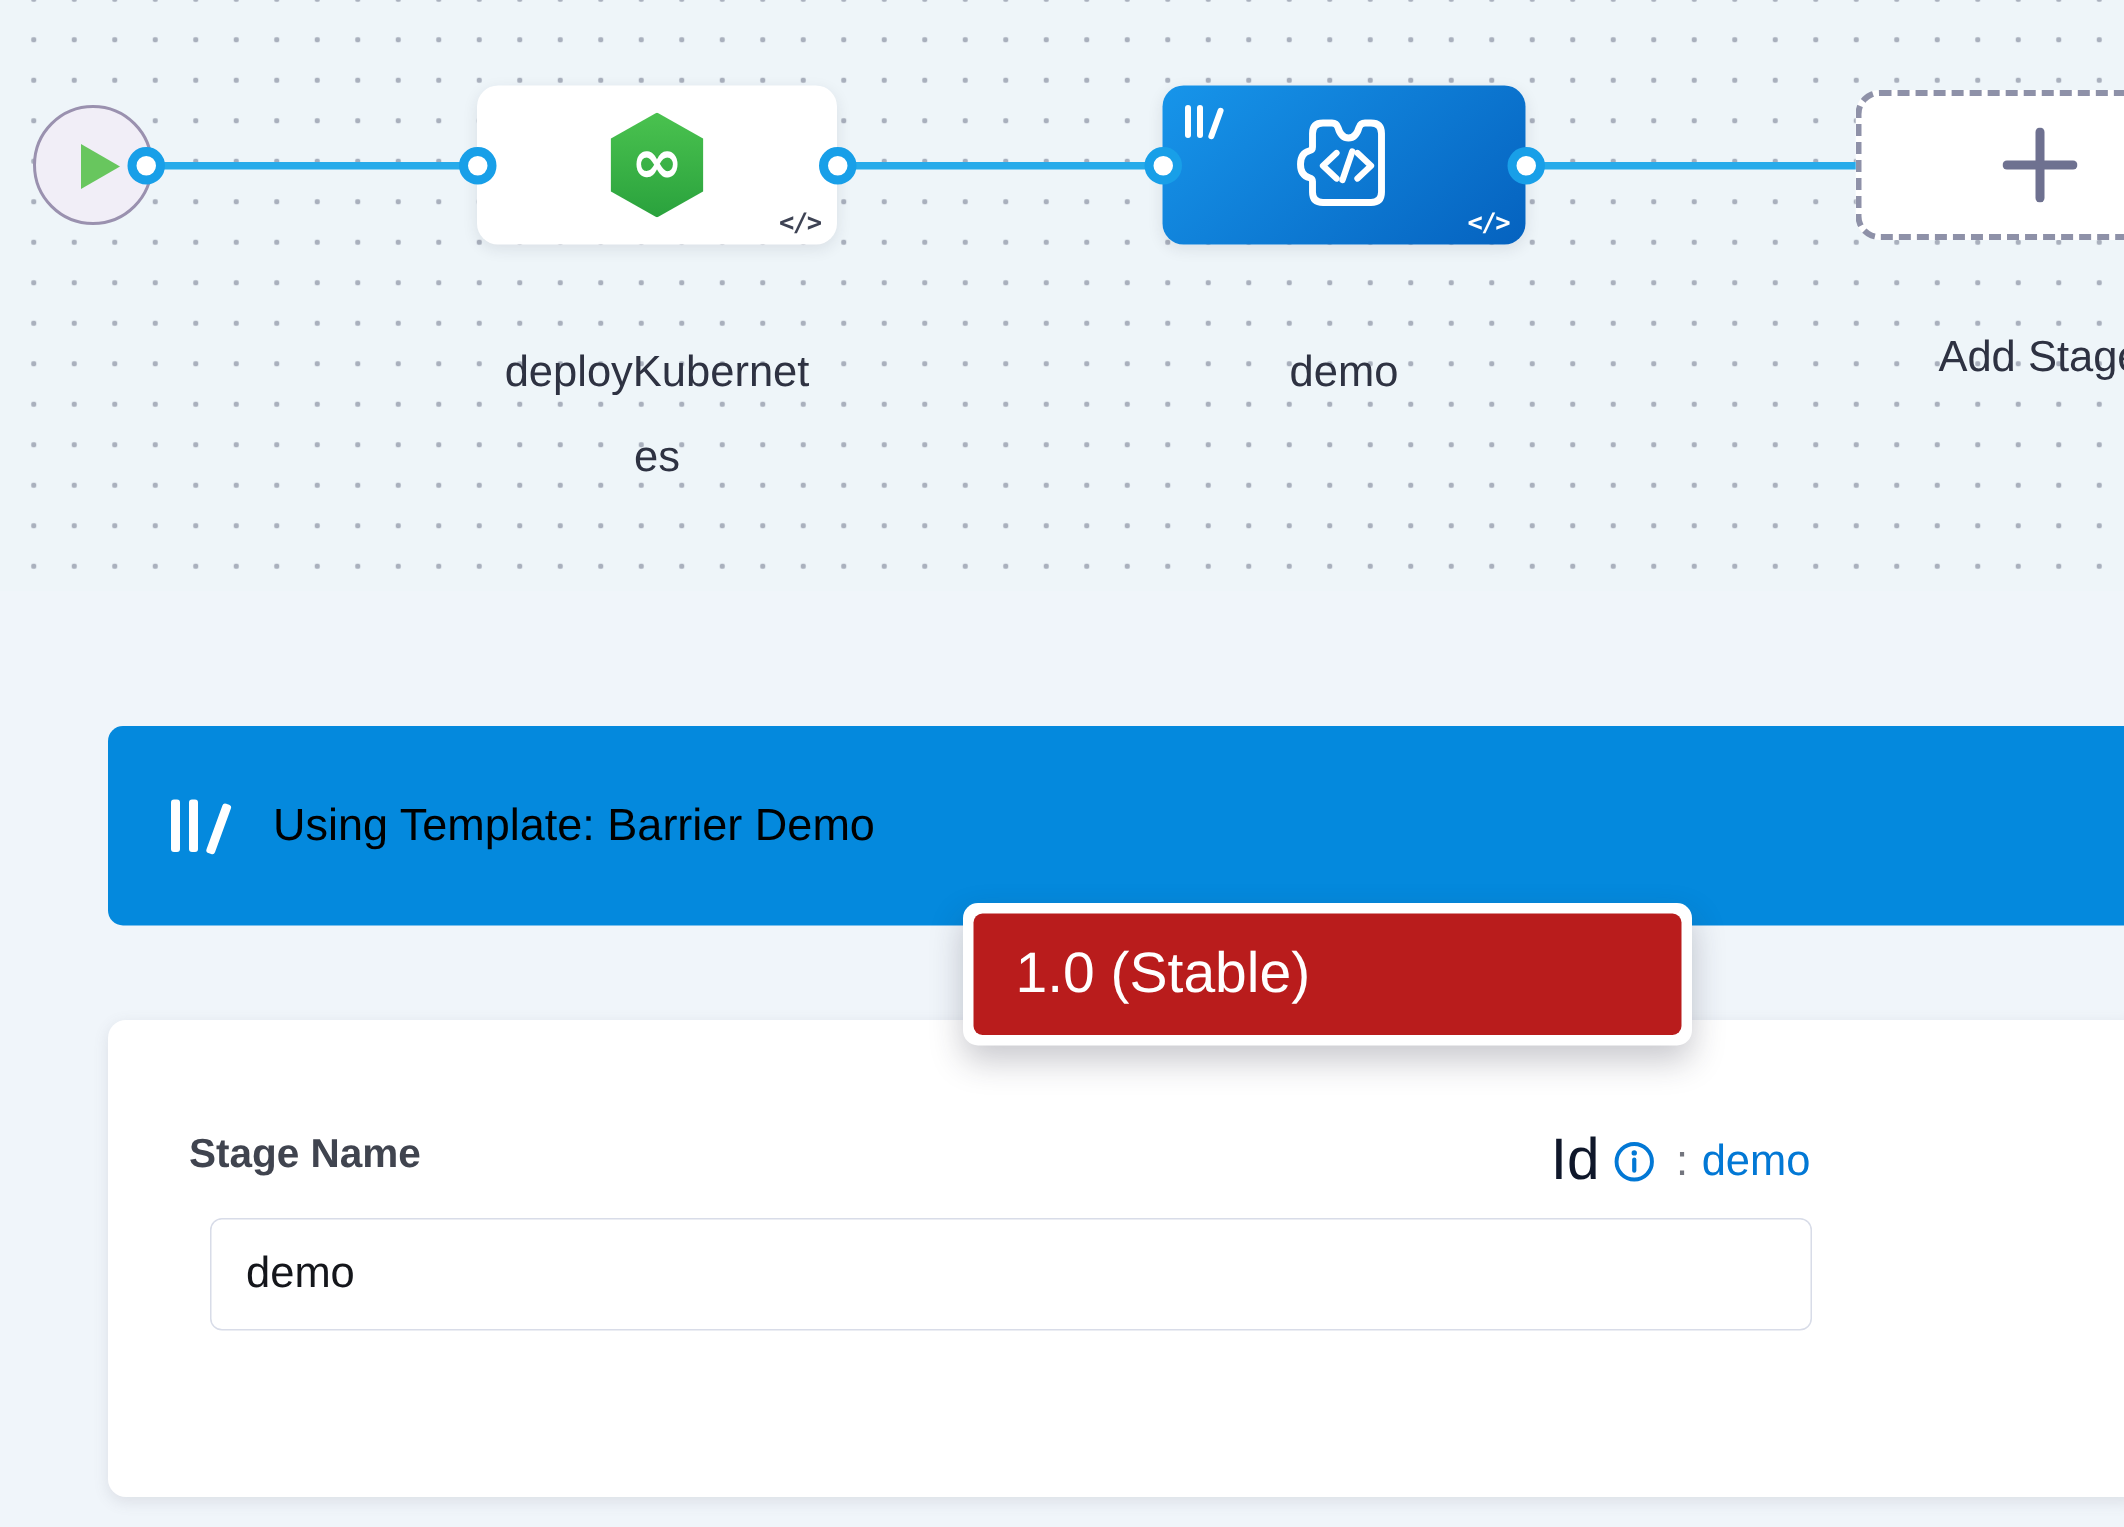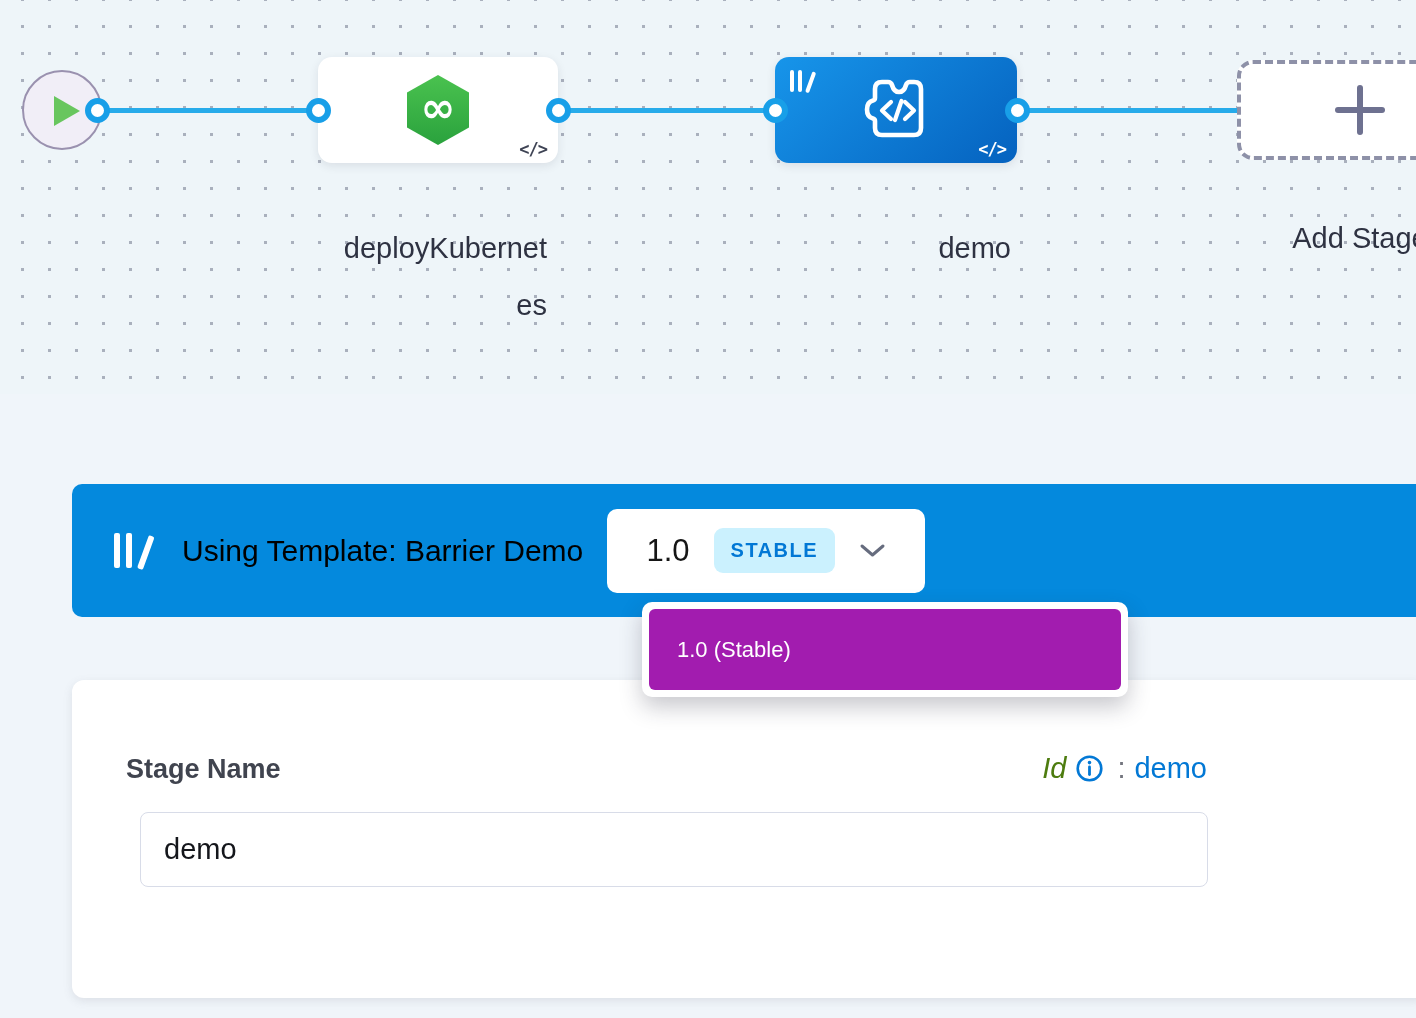--- a/index.html
+++ b/index.html
@@ -59,21 +59,21 @@
   #stage-node-demo .code-badge { color: #ffffff; }
   .lib-icon { position: relative; display: inline-block; }
   .lib-icon span { position: absolute; background: #ffffff; border-radius: 2px; }
   .lib-icon-node { left: 15px; top: 13px; width: 30px; height: 23px; position: absolute; }
   .lib-icon-node span { width: 3.5px; height: 22px; }
   .lib-icon-node .b1 { left: 0; }
   .lib-icon-node .b2 { left: 8px; }
   .lib-icon-node .b3 { left: 15px; transform: rotate(20deg); transform-origin: bottom left; }
   .custom-stage-svg { position: absolute; left: 50%; top: 50%; transform: translate(-50%,-50%); }
   .node-label {
-    position: absolute; top: 220px; text-align: right; color: #2e3242;
+    position: absolute; top: 220px; text-align: center; color: #2e3242;
     font-size: 29px; line-height: 1.95; z-index: 2;
   }
   #label-deploy { left: 329px; width: 218px; word-break: break-all; }
   #label-demo  { left: 781px; width: 230px; }
   #add-stage-node {
     position: absolute; left: 1237px; top: 60px; width: 245px; height: 100px;
     background: #ffffff; border: 4px dashed #8e91a8; border-radius: 16px; z-index: 2;
     display: flex; align-items: center; justify-content: center;
   }
   #add-stage-label {
@@ -104,40 +104,40 @@
     letter-spacing: 1.5px; padding: 11px 17px; border-radius: 9px;
   }
 
   
   #version-dropdown {
     position: absolute; left: 642px; top: 602px; width: 486px; background: #ffffff;
     border-radius: 10px; padding: 7px; z-index: 5;
     box-shadow: 0 10px 22px rgba(40,41,61,0.25);
   }
   .dropdown-option {
-    height: 81px; background: #a21caf; border-radius: 6px; display: flex;
-    align-items: center; padding-left: 28px; color: #ffffff; font-size: 22px;
+    height: 81px; background: #b91c1c; border-radius: 6px; display: flex;
+    align-items: center; padding-left: 28px; color: #ffffff; font-size: 38px;
     cursor: pointer;
   }
 
   
   #stage-panel {
     position: absolute; left: 72px; right: -12px; top: 680px; height: 318px;
     background: #ffffff; border-radius: 12px; z-index: 3;
     box-shadow: 0 3px 10px rgba(96,97,112,0.14);
   }
   #stage-name-label {
     position: absolute; left: 126px; top: 754px; font-size: 27px; font-weight: 700;
     color: #40444f; z-index: 4;
   }
   #id-row {
     position: absolute; left: 985px; top: 752px; width: 222px; z-index: 4;
     display: flex; align-items: center; gap: 9px; justify-content: flex-end;
   }
-  #id-label { font-size: 29px; color: #4d7c0f; font-style: italic; }
+  #id-label { font-size: 39px; color: #0f172a; }
   #id-colon { font-size: 29px; color: #73757e; margin-left: 4px; }
   #id-value { font-size: 29px; color: #0278d5; }
   #stage-name-input {
     position: absolute; left: 140px; top: 812px; width: 1068px; height: 75px;
     border: 1.5px solid #d8dce8; border-radius: 8px; background: #ffffff;
     font-family: "Liberation Sans", sans-serif; font-size: 29px; color: #14161b;
     padding-left: 23px; outline: none; z-index: 4;
   }
 </style>
 </head>
@@ -195,27 +195,20 @@
     <div id="add-stage-label">Add Stage</div>
   </div>
 
   <div id="template-banner">
     <div class="lib-icon lib-icon-banner">
       <span class="b1"></span>
         <span class="b2"></span>
         <span class="b3"></span>
     </div>
     <span id="banner-text">Using Template: Barrier Demo</span>
-    <div id="version-selector">
-      <span id="version-number">1.0</span>
-      <span id="stable-badge">STABLE</span>
-      <svg width="27" height="16" viewBox="0 0 27 16">
-        <polyline points="3,3 13.5,12 24,3" fill="none" stroke="#666c7e" stroke-width="3" stroke-linecap="round" stroke-linejoin="round"></polyline>
-      </svg>
-    </div>
   </div>
 
   <div id="version-dropdown">
     <div class="dropdown-option">
       <span>1.0 (Stable)</span>
     </div>
   </div>
 
   <div id="stage-panel"></div>
 

